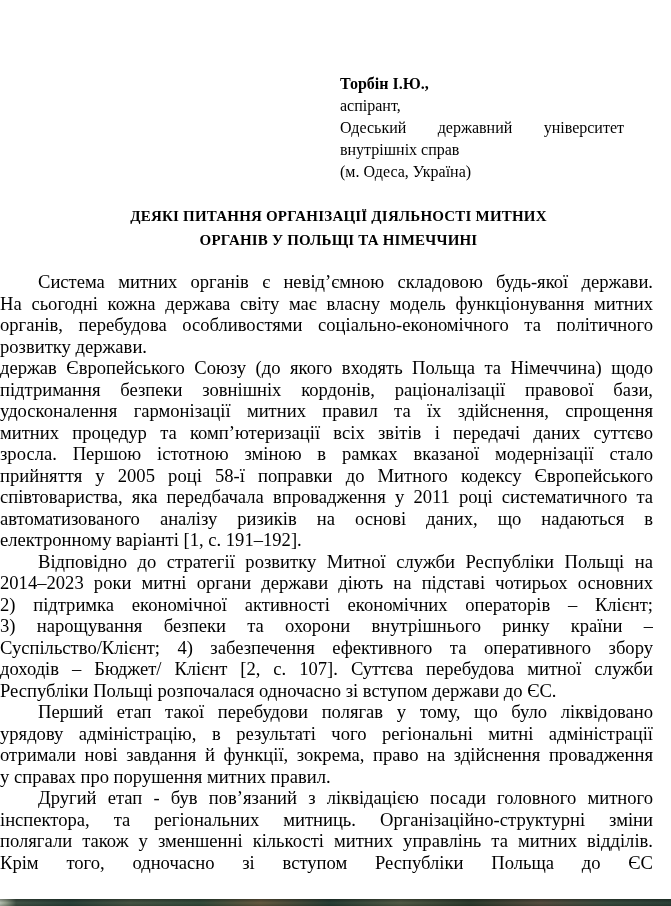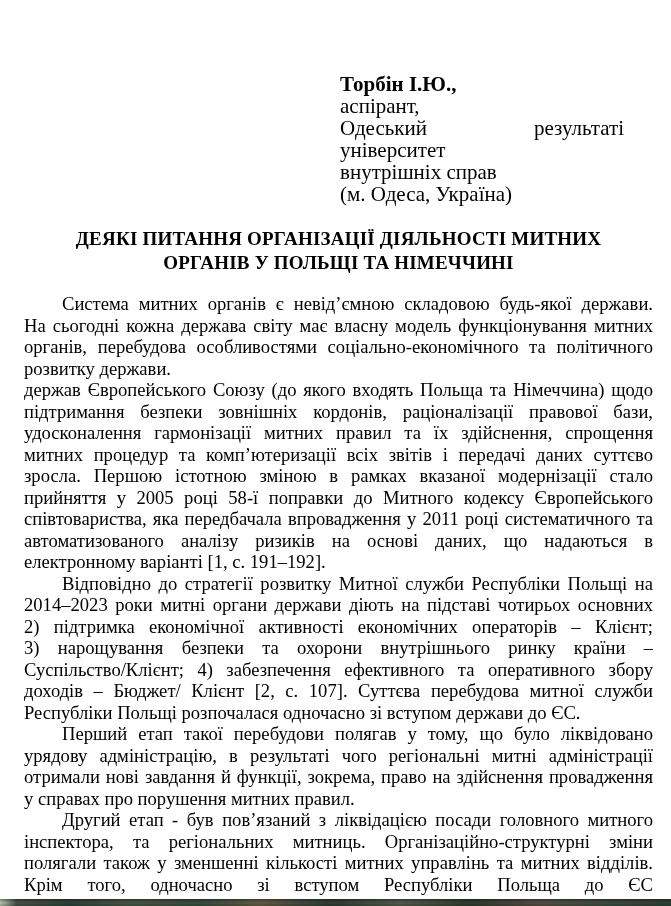--- a/index.html
+++ b/index.html
@@ -10,54 +10,53 @@
     height: 906px;
     background: #ffffff;
     color: #000000;
     font-family: "Liberation Serif", serif;
     overflow: hidden;
   }
   
   .author-block {
     margin: 73px 0 0 340px;
     width: 284px;
-    font-size: 21px;
+    font-size: 16px;
     line-height: 22px;
   }
   .author-name { font-weight: bold; }
   .justify-last {
     text-align: justify;
     text-align-last: justify;
   }
   .author-location { }
   
   .title {
     margin-top: 22px;
     width: 653px;
     text-align: center;
     font-weight: bold;
-    font-size: 19px;
+    font-size: 15px;
     line-height: 23.5px;
     letter-spacing: 0.2px;
     padding-left: 24px;
   }
   
   .body-text {
     margin-top: 19px;
     width: 653px;
     font-size: 18.6px;
   }
   .para { margin: 0; }
   .line {
     height: 21.5px;
     line-height: 21.5px;
     overflow: hidden;
     white-space: nowrap;
     text-align: justify;
-    margin-left: 24px;
   }
   
   .line { white-space: normal; text-align-last: justify; }
   .line.lastleft { text-align-last: left; }
   .line.first { text-indent: 38px; }
   
   .wallpaper-strip {
     position: absolute;
     left: 0; right: 0; bottom: 0;
     height: 7px;
@@ -71,21 +70,21 @@
   }
 </style>
 </head>
 <body>
 
 <div class="page">
 
   <div class="author-block">
     <div class="author-name">Торбін І.Ю.,</div>
     <div>аспірант,</div>
-    <div class="justify-last">Одеський результаті університет</div>
+    <div class="justify-last">Одеський державний університет</div>
     <div>внутрішніх справ</div>
     <div class="author-location">(м. Одеса, Україна)</div>
   </div>
 
   <div class="title">
     <div>ДЕЯКІ ПИТАННЯ ОРГАНІЗАЦІЇ ДІЯЛЬНОСТІ МИТНИХ</div>
     <div>ОРГАНІВ У ПОЛЬЩІ ТА НІМЕЧЧИНІ</div>
   </div>
 
   <div class="body-text">

